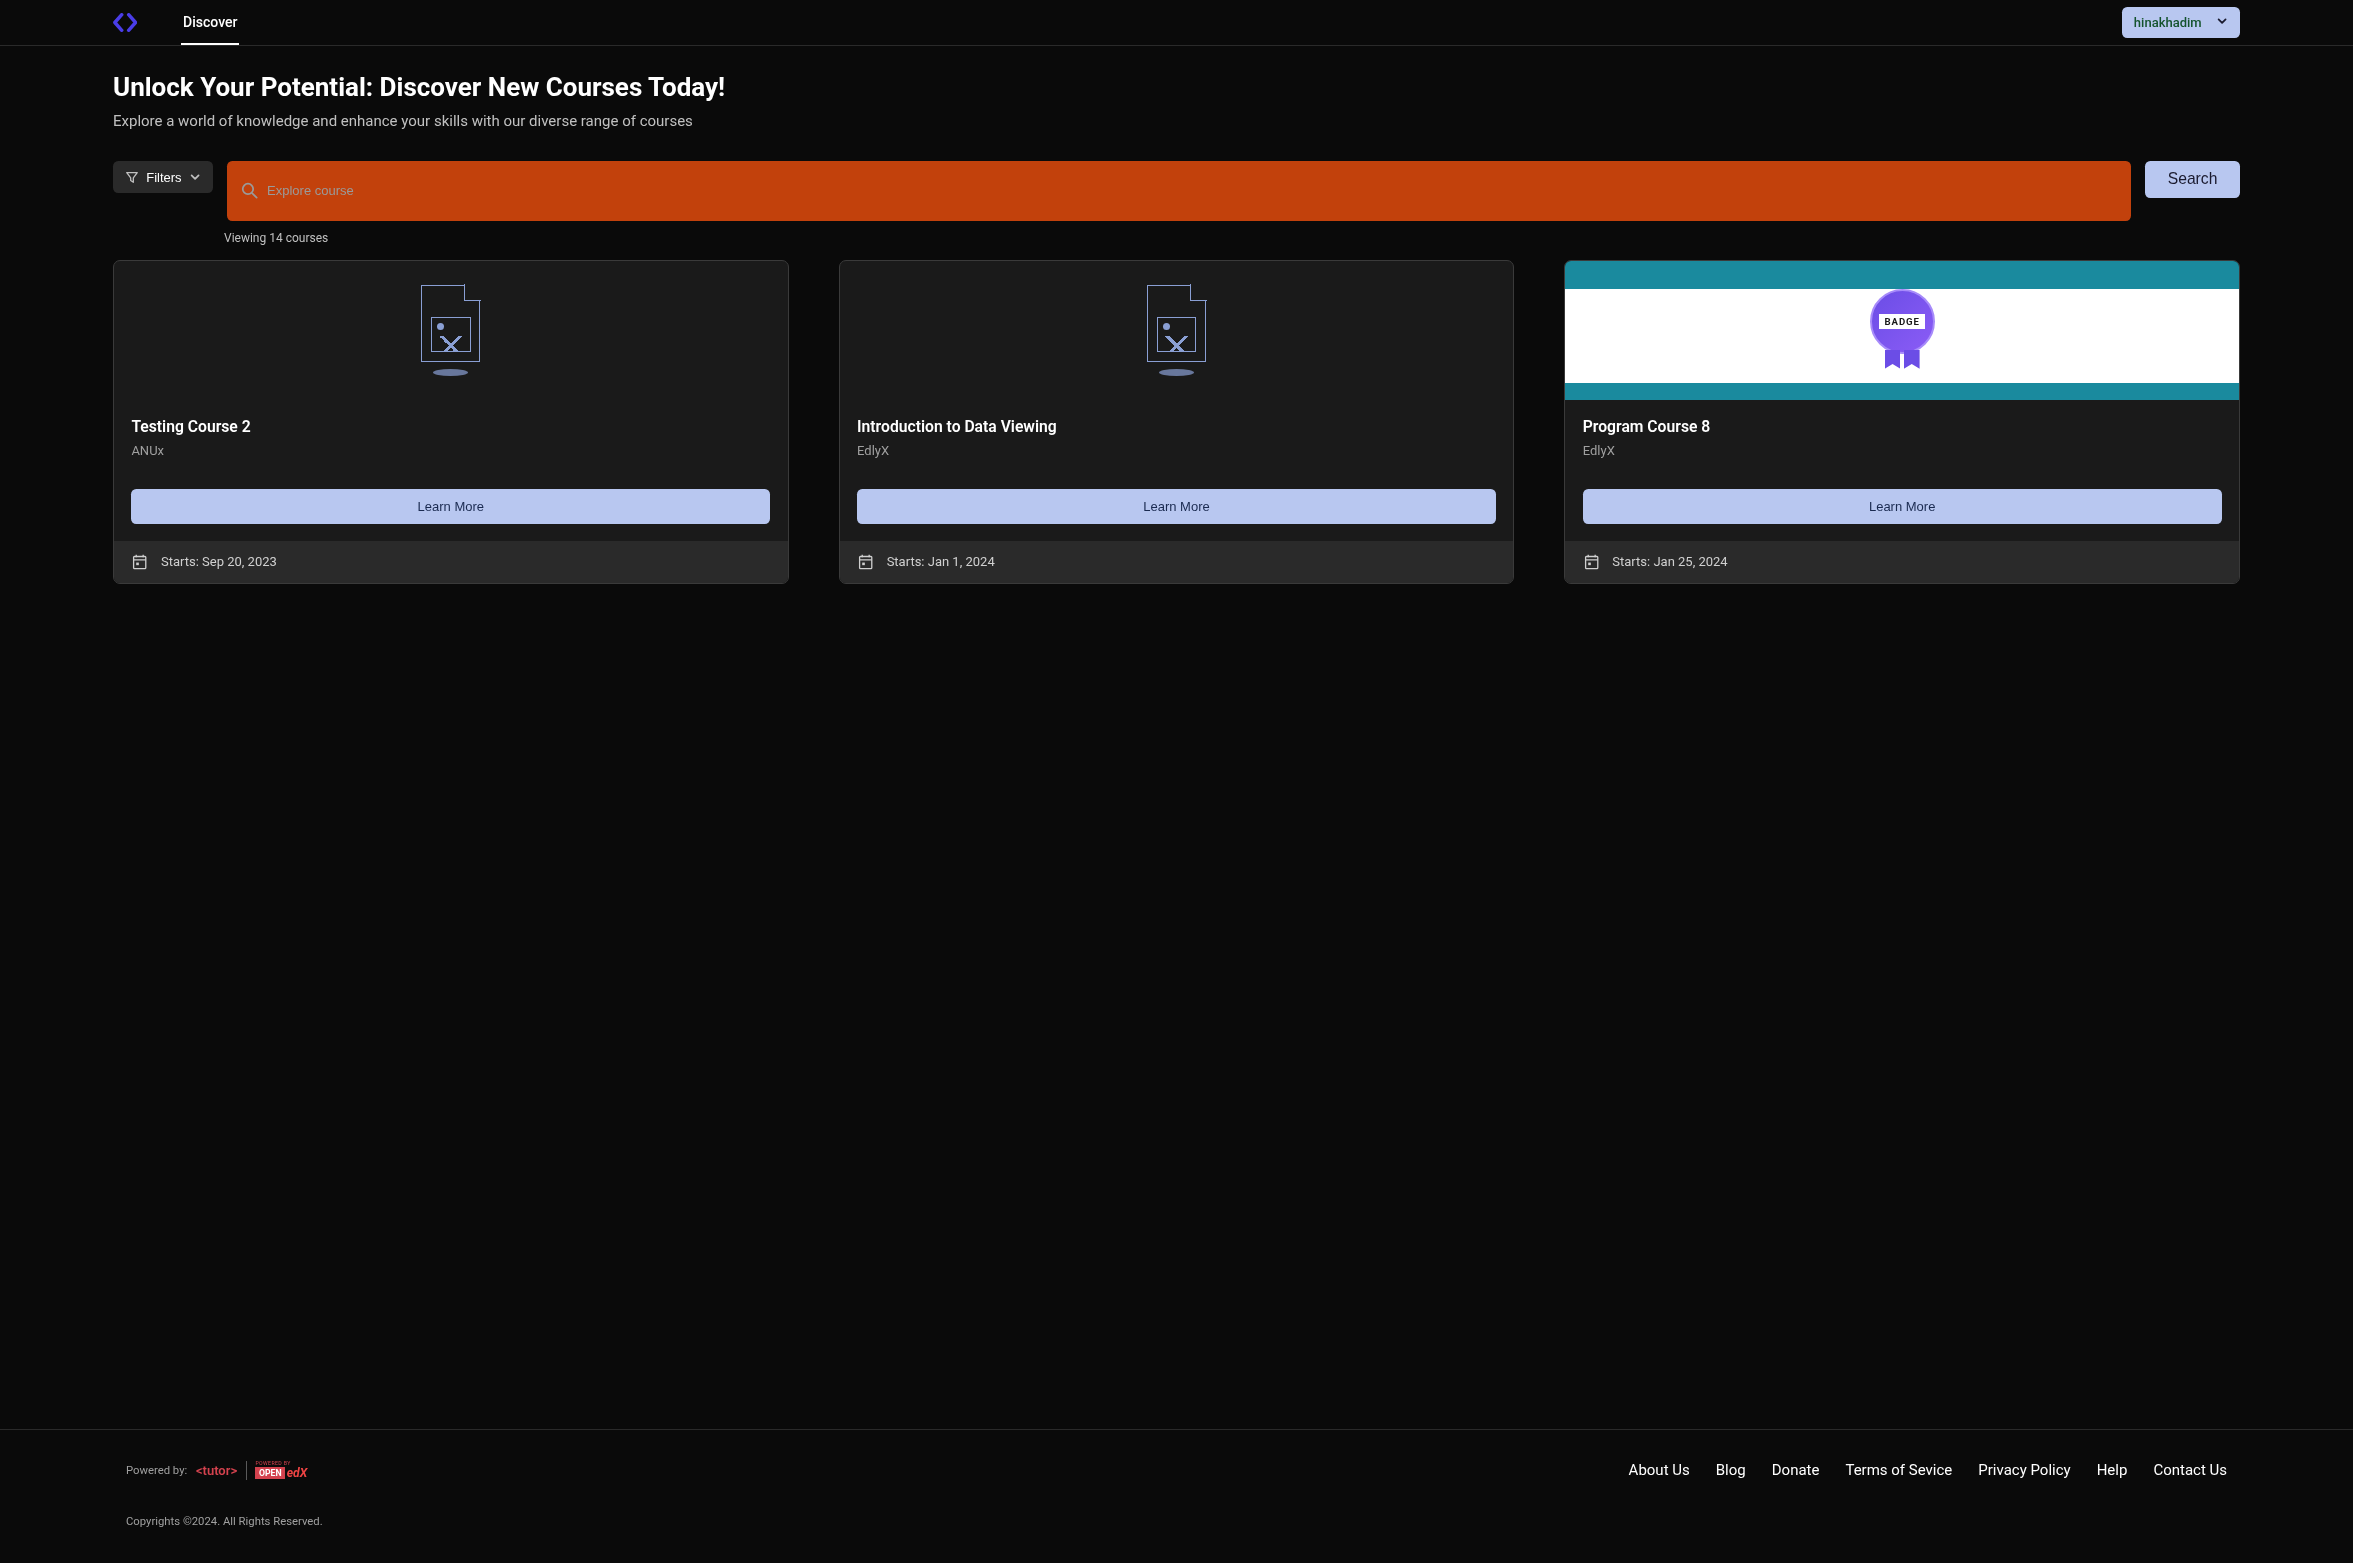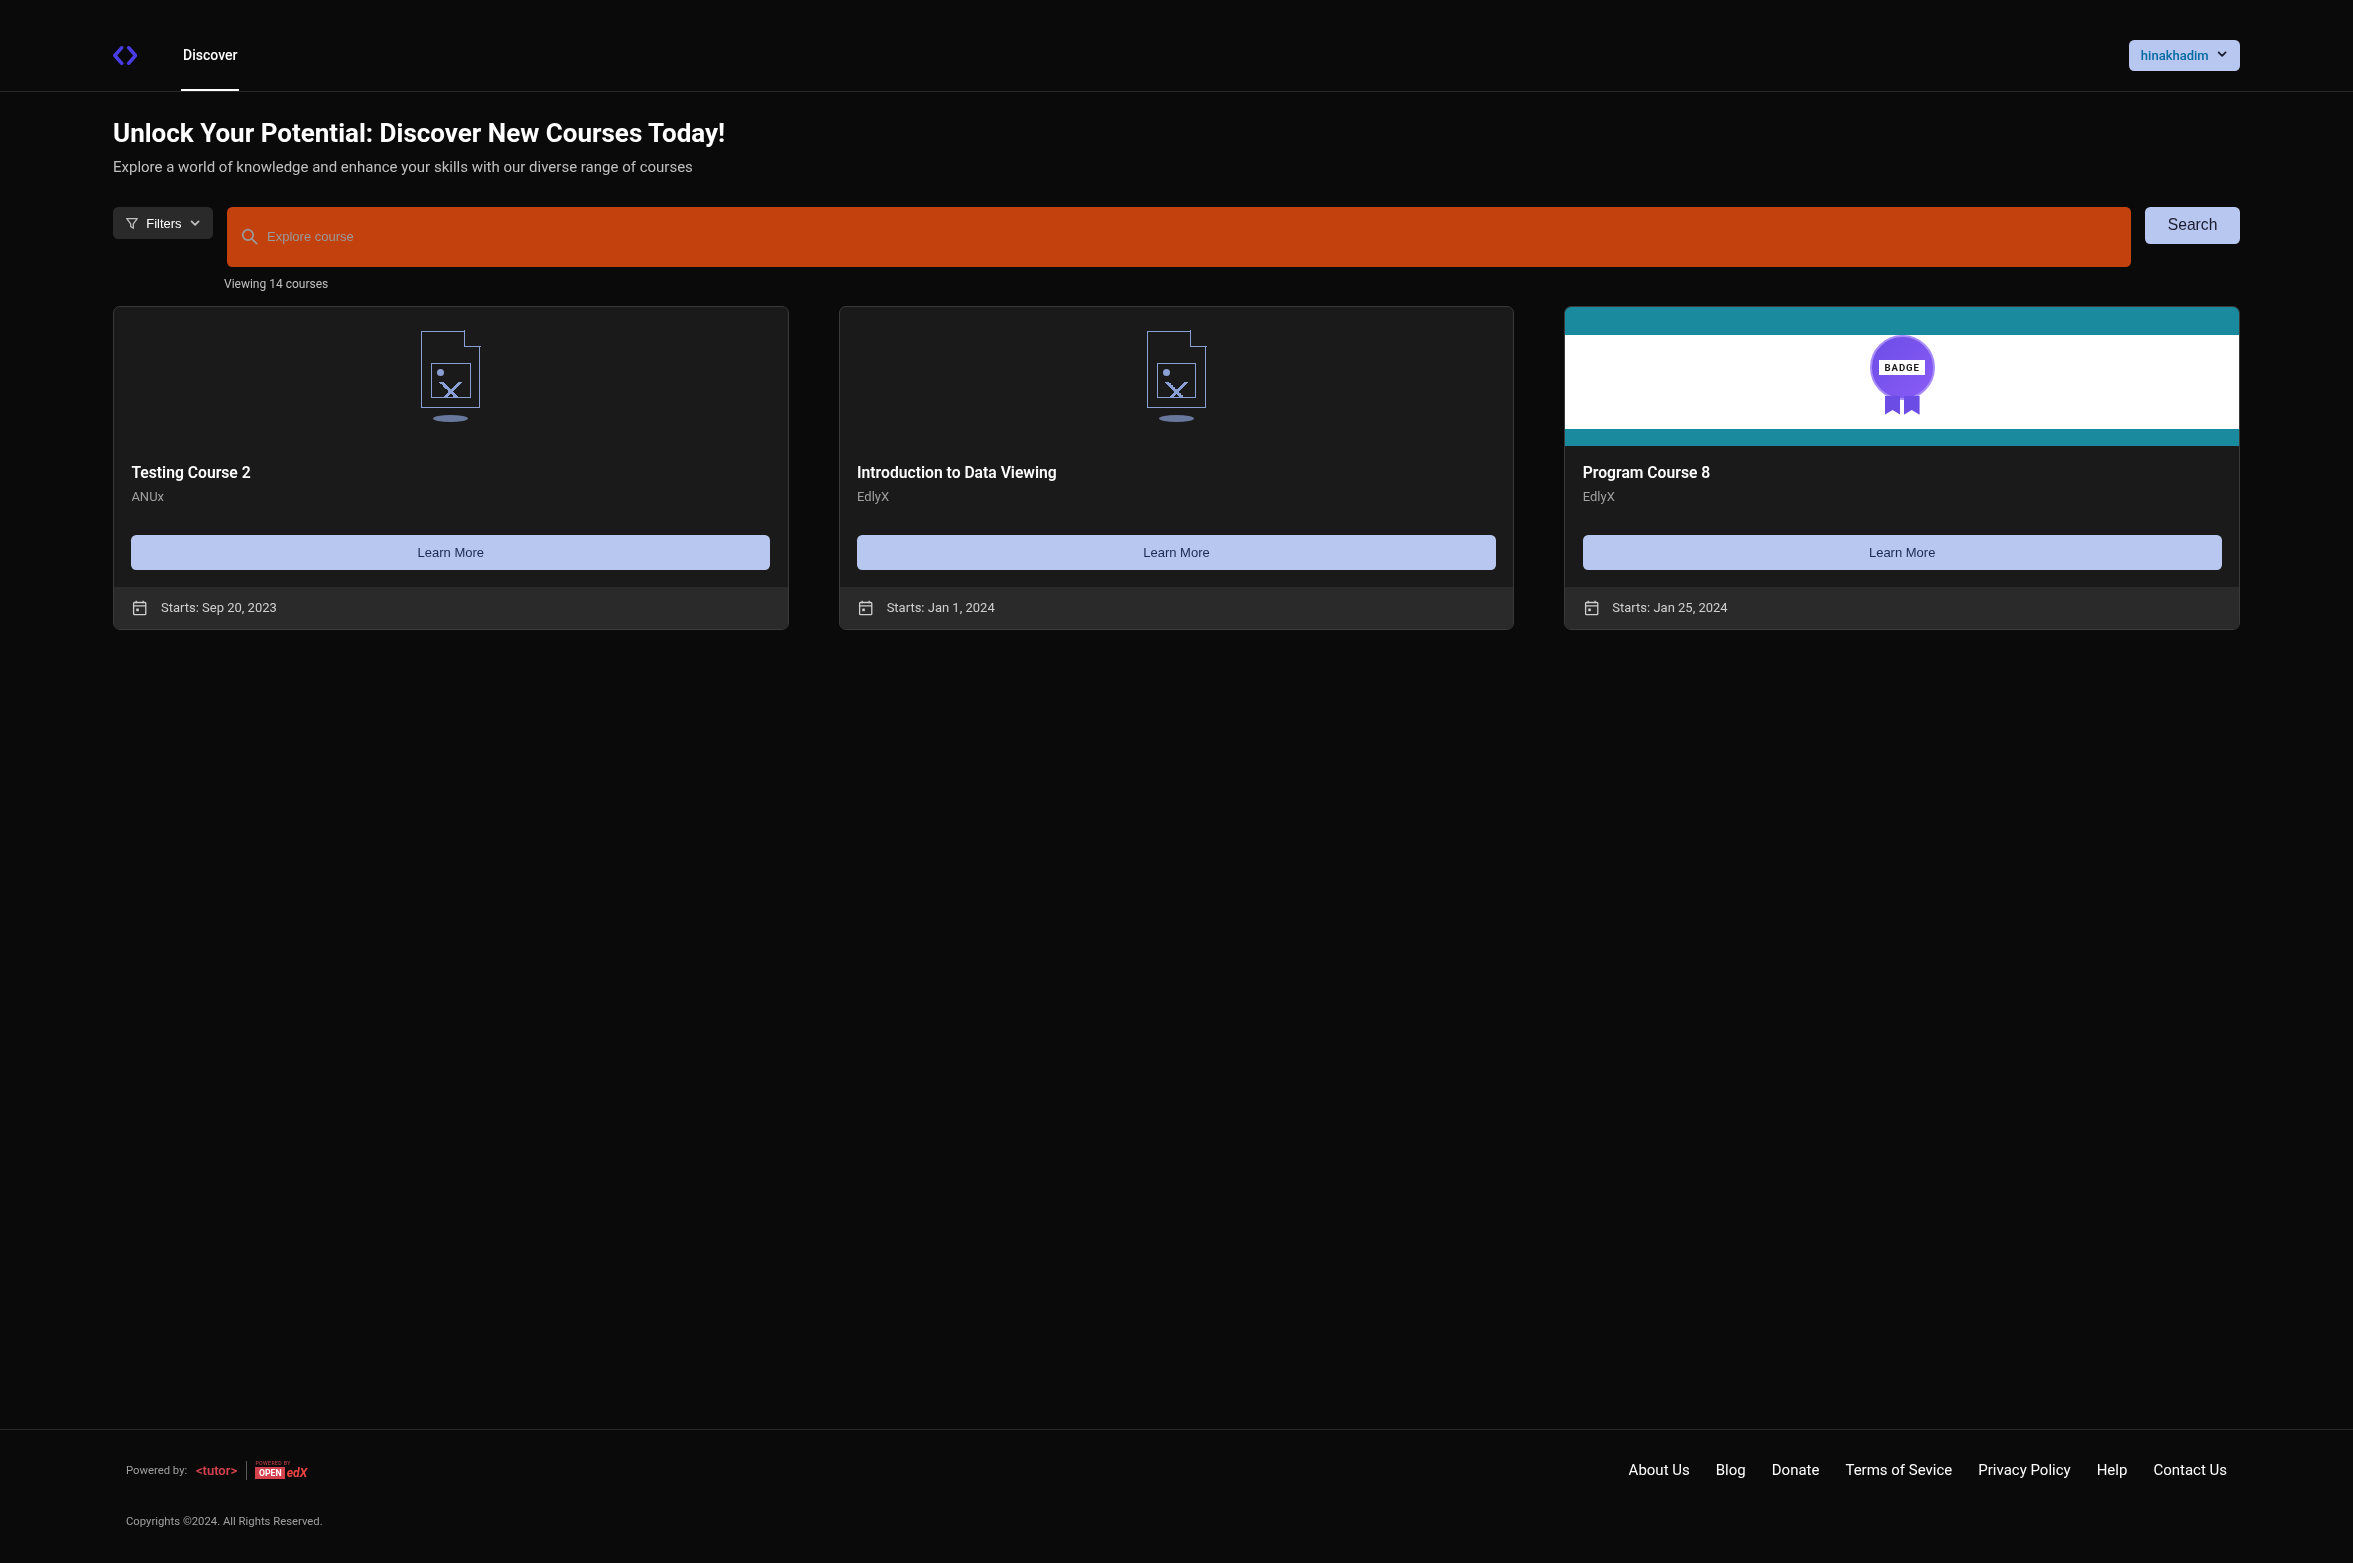--- a/index.html
+++ b/index.html
@@ -17,22 +17,21 @@
       flex-direction: column;
     }
     
     
     .header {
       display: flex;
       justify-content: space-between;
       align-items: center;
       padding: 0 113px;
       border-bottom: 0.9px solid #2a2a2a;
-      height: 72px;
-      margin-top: 20px;
+      height: 46px;
     }
     
     .header-left {
       display: flex;
       align-items: center;
       gap: 44px;
       height: 100%;
     }
     
     .logo {
@@ -46,25 +45,25 @@
       font-weight: 500;
       border-bottom: 2.6px solid #ffffff;
       height: 100%;
       display: flex;
       align-items: center;
       padding: 0 1.7px;
     }
     
     .user-dropdown {
       background-color: #b8c7f0;
-      color: #0369a1;
+      color: #14532d;
       padding: 7.8px 12.2px;
       border-radius: 5.2px;
       display: flex;
-      gap: 7px;
+      gap: 14px;
       font-size: 13px;
       font-weight: 500;
       cursor: pointer;
     }
     
     
     .main-content {
       padding: 26px 113px;
       flex: 1;
     }

